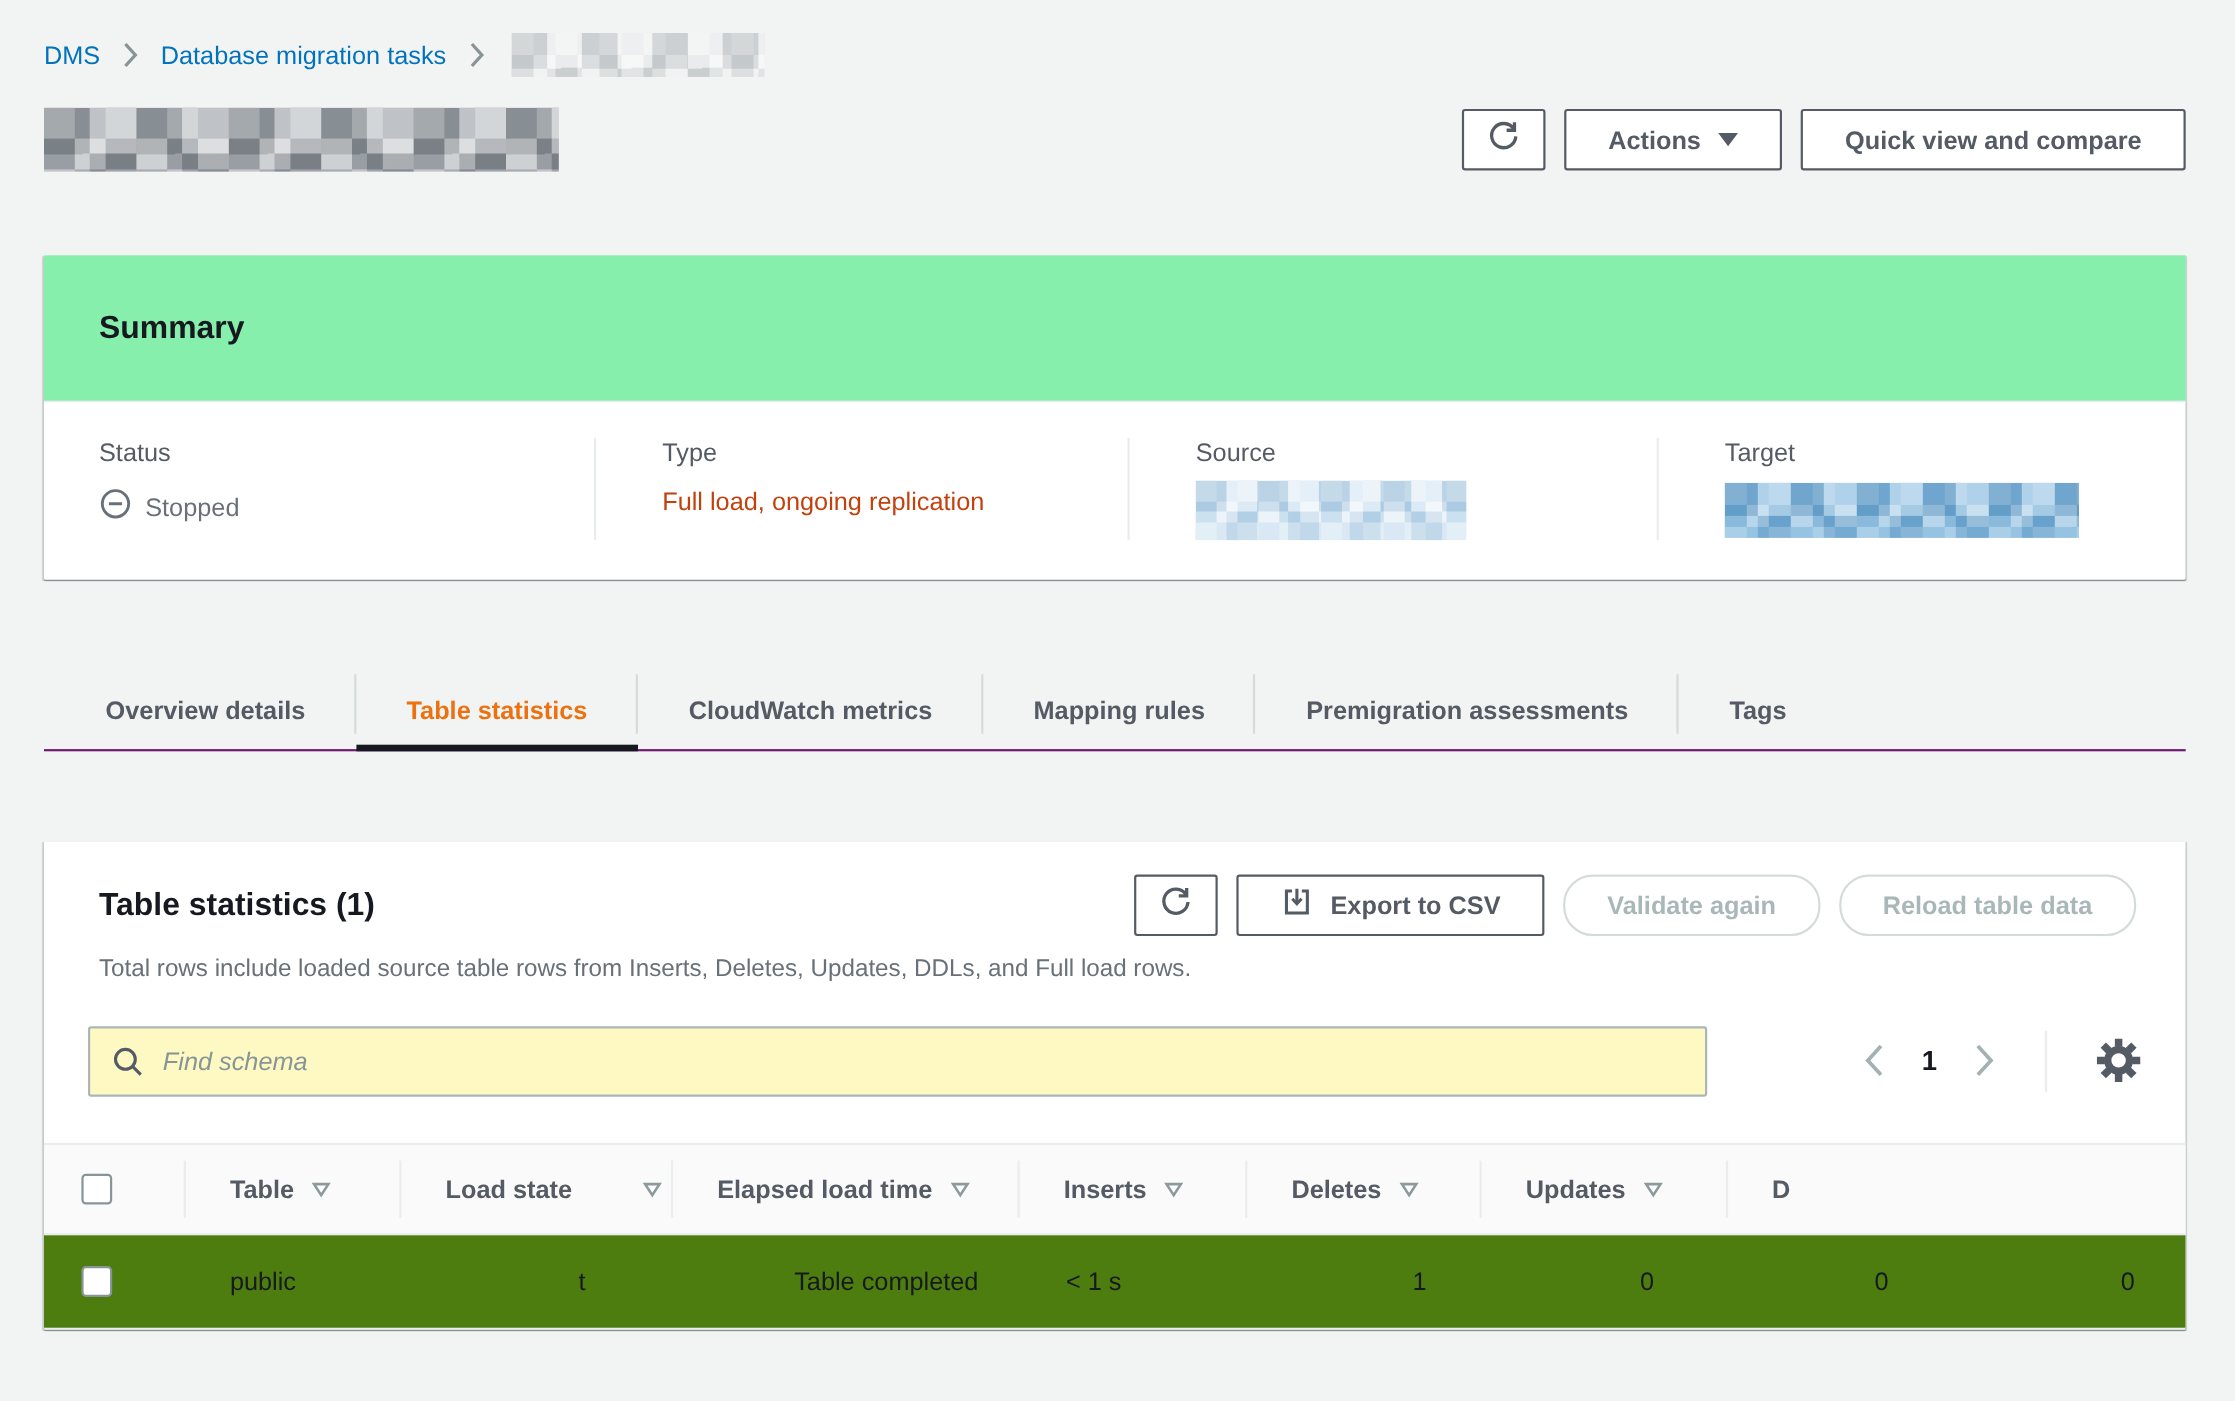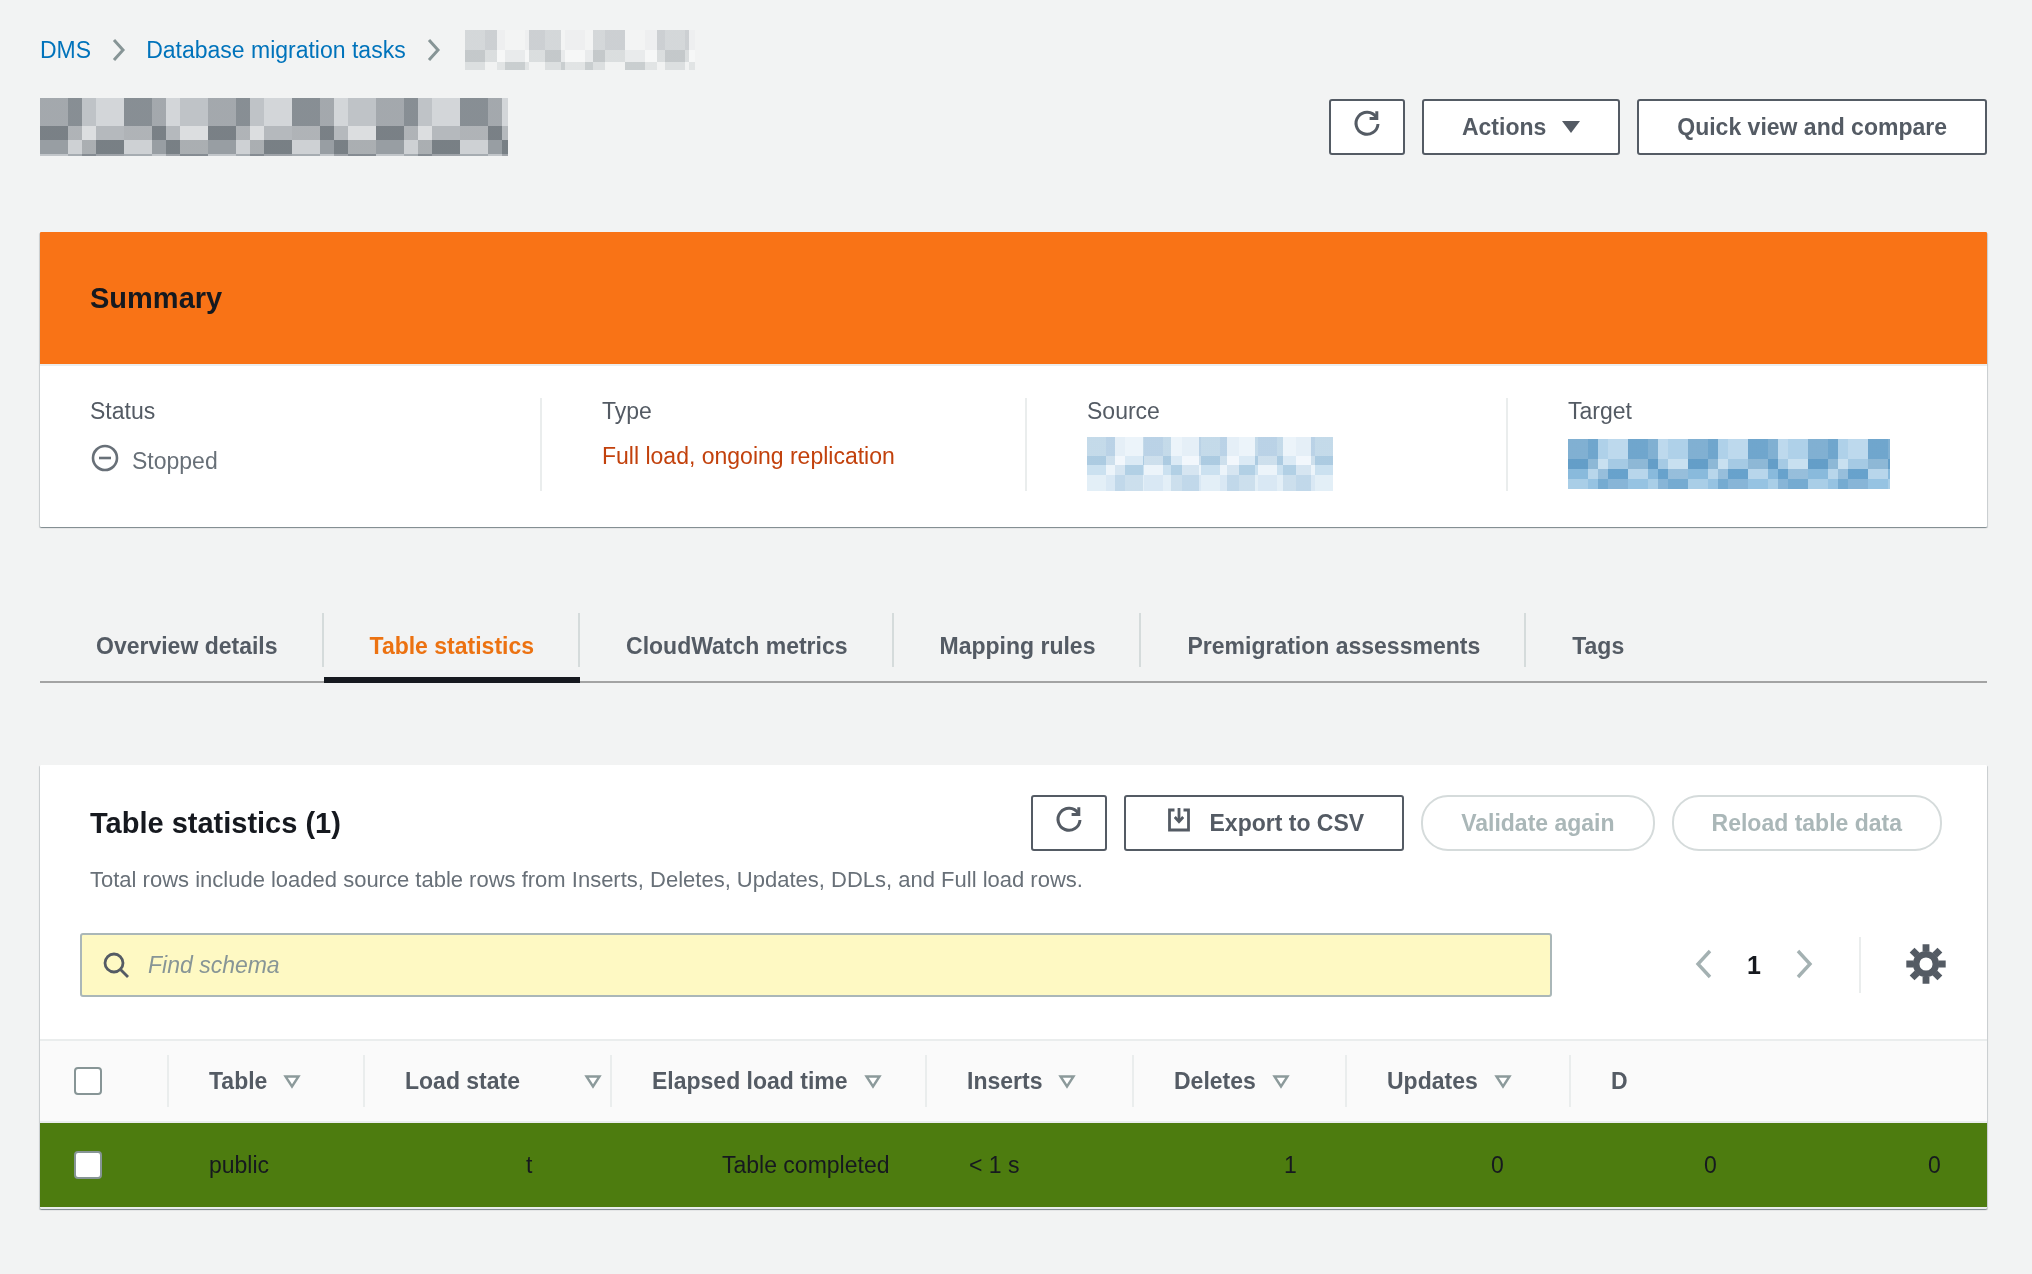--- a/index.html
+++ b/index.html
@@ -43,37 +43,37 @@
        font-weight:bold;font-size:23px;display:inline-flex;align-items:center;gap:16px;
        padding:0 38px;cursor:pointer;font-family:inherit;box-sizing:border-box;}
   .btn-icononly{width:76px;padding:0;justify-content:center;}
   .btn-disabled{color:#aab7b8;border-color:#d5dbdb;cursor:default;border-radius:27px;}
   .caret{width:0;height:0;border-left:9px solid transparent;border-right:9px solid transparent;border-top:12px solid #545b64;}
 
   
   .panel{background:#fff;border-radius:1px;
     box-shadow:0 1px 1px 0 rgba(0,28,36,.3),1px 1px 1px 0 rgba(0,28,36,.15),-1px 1px 1px 0 rgba(0,28,36,.15);}
   .summary{margin-top:76px;height:295px;box-sizing:border-box;}
-  .summary-head{height:134px;background:#f97316;border-bottom:2px solid #eaeded;display:flex;align-items:center;padding-left:50px;box-sizing:border-box;border-radius:1px 1px 0 0;}
+  .summary-head{height:134px;background:#86efac;border-bottom:2px solid #eaeded;display:flex;align-items:center;padding-left:50px;box-sizing:border-box;border-radius:1px 1px 0 0;}
   .summary-head h2{margin:0;font-size:29px;font-weight:bold;color:#16191f;}
   .summary-body{display:flex;padding-top:32px;box-sizing:border-box;}
   .sum-col{box-sizing:border-box;padding-left:50px;}
   .sum-col + .sum-col{border-left:2px solid #eaeded;padding-left:60px;}
   .sum-col.c1{width:500px;}
   .sum-col.c2{width:485px;}
   .sum-col.c3{width:481px;}
   .sum-col.c4{width:481px;}
   .sum-label{font-size:23px;color:#545b64;}
   .sum-value{margin-top:18px;font-size:23px;color:#c2410c;display:flex;align-items:center;gap:12px;}
   .status-stopped{color:#687078;}
   .src-redact{width:246px;height:54px;margin-top:12px;}
   .tgt-redact{width:322px;height:50px;margin-top:14px;}
 
   
-  .tabs{margin-top:84px;height:72px;display:flex;align-items:center;border-bottom:2px solid #a3a3a3;position:relative;box-sizing:border-box;padding-left:10px;}
+  .tabs{margin-top:84px;height:72px;display:flex;align-items:center;border-bottom:2px solid #701a75;position:relative;box-sizing:border-box;padding-left:10px;}
   .tab{position:relative;height:100%;display:flex;align-items:center;padding:0 46px;font-size:23px;font-weight:bold;color:#545b64;cursor:pointer;}
   .tab:not(:last-child)::before{content:'';position:absolute;right:0;top:2px;bottom:14px;width:2px;background:#d5dbdb;}
   .tab.active{color:#ec7211;}
   .tab.active::after{content:'';position:absolute;left:0;right:0;bottom:-2px;height:6px;background:#16191f;}
 
   
   .stats{margin-top:82px;padding-top:30px;overflow:hidden;box-sizing:border-box;}
   .stats-head{display:flex;align-items:center;justify-content:space-between;padding:0 45px 0 50px;height:56px;}
   .stats-head h2{margin:0;font-size:29px;font-weight:bold;}
   .stats-desc{margin:16px 0 0 50px;font-size:22px;color:#687078;height:28px;}

